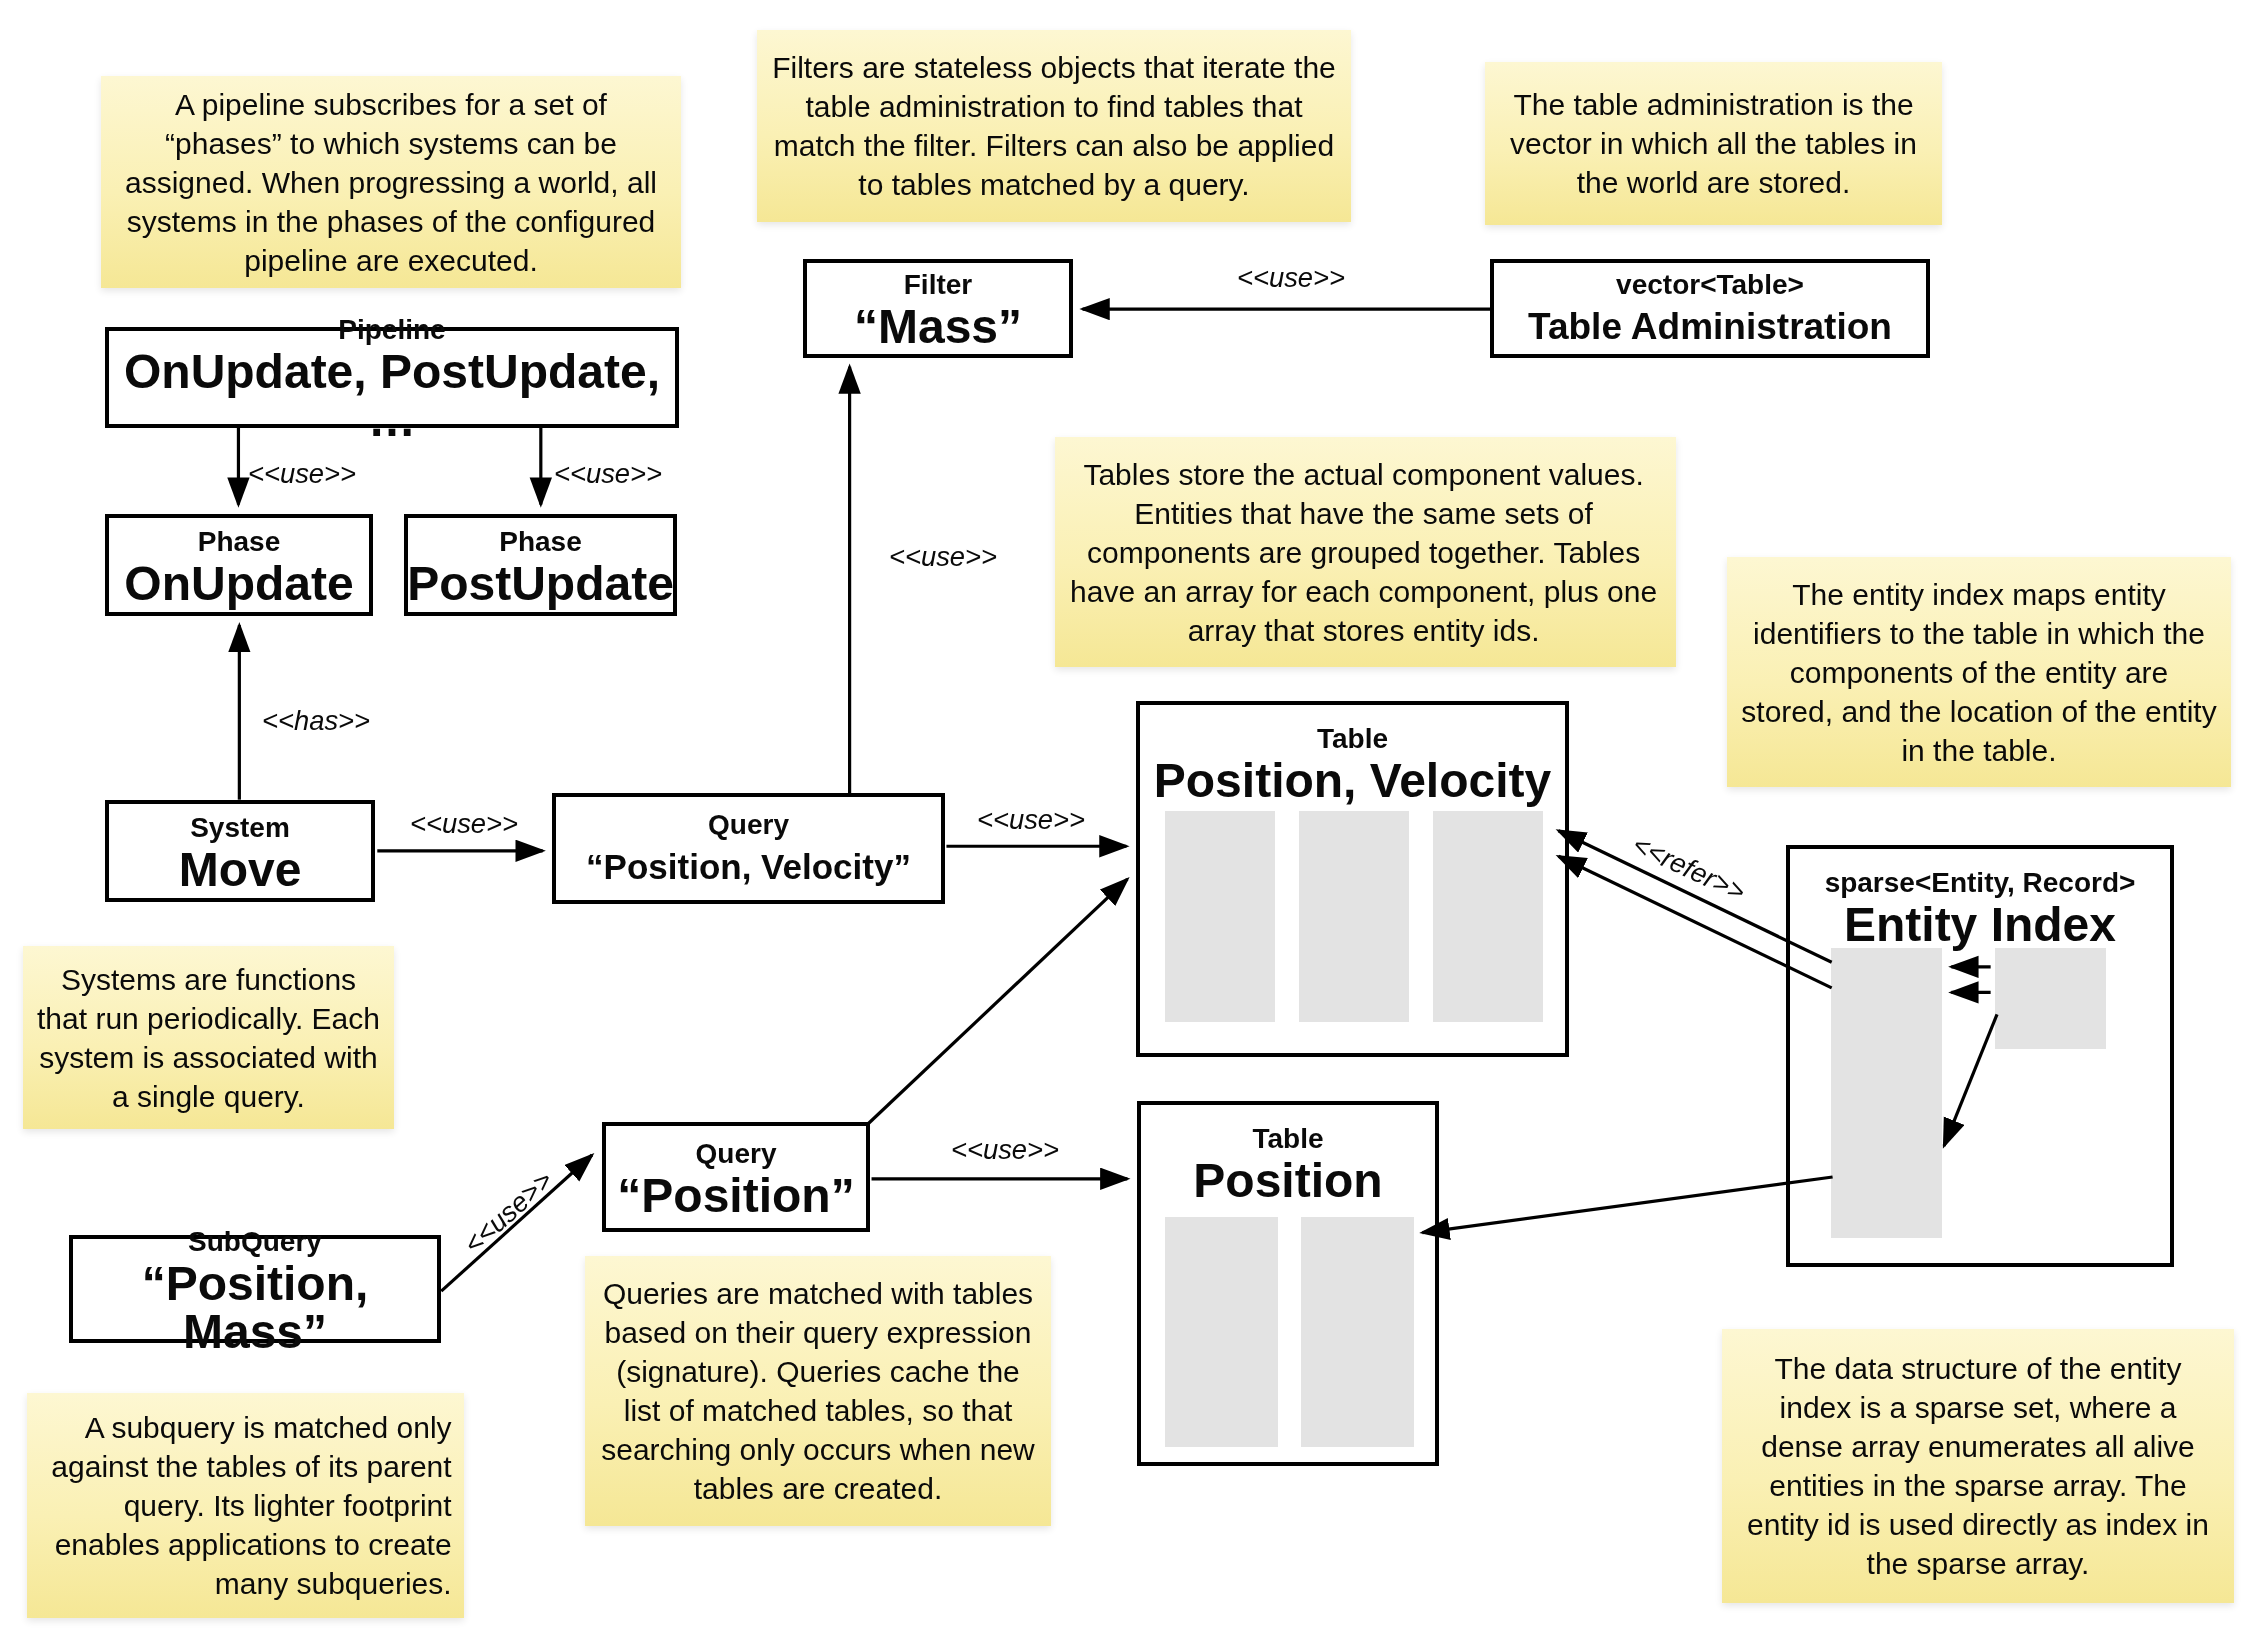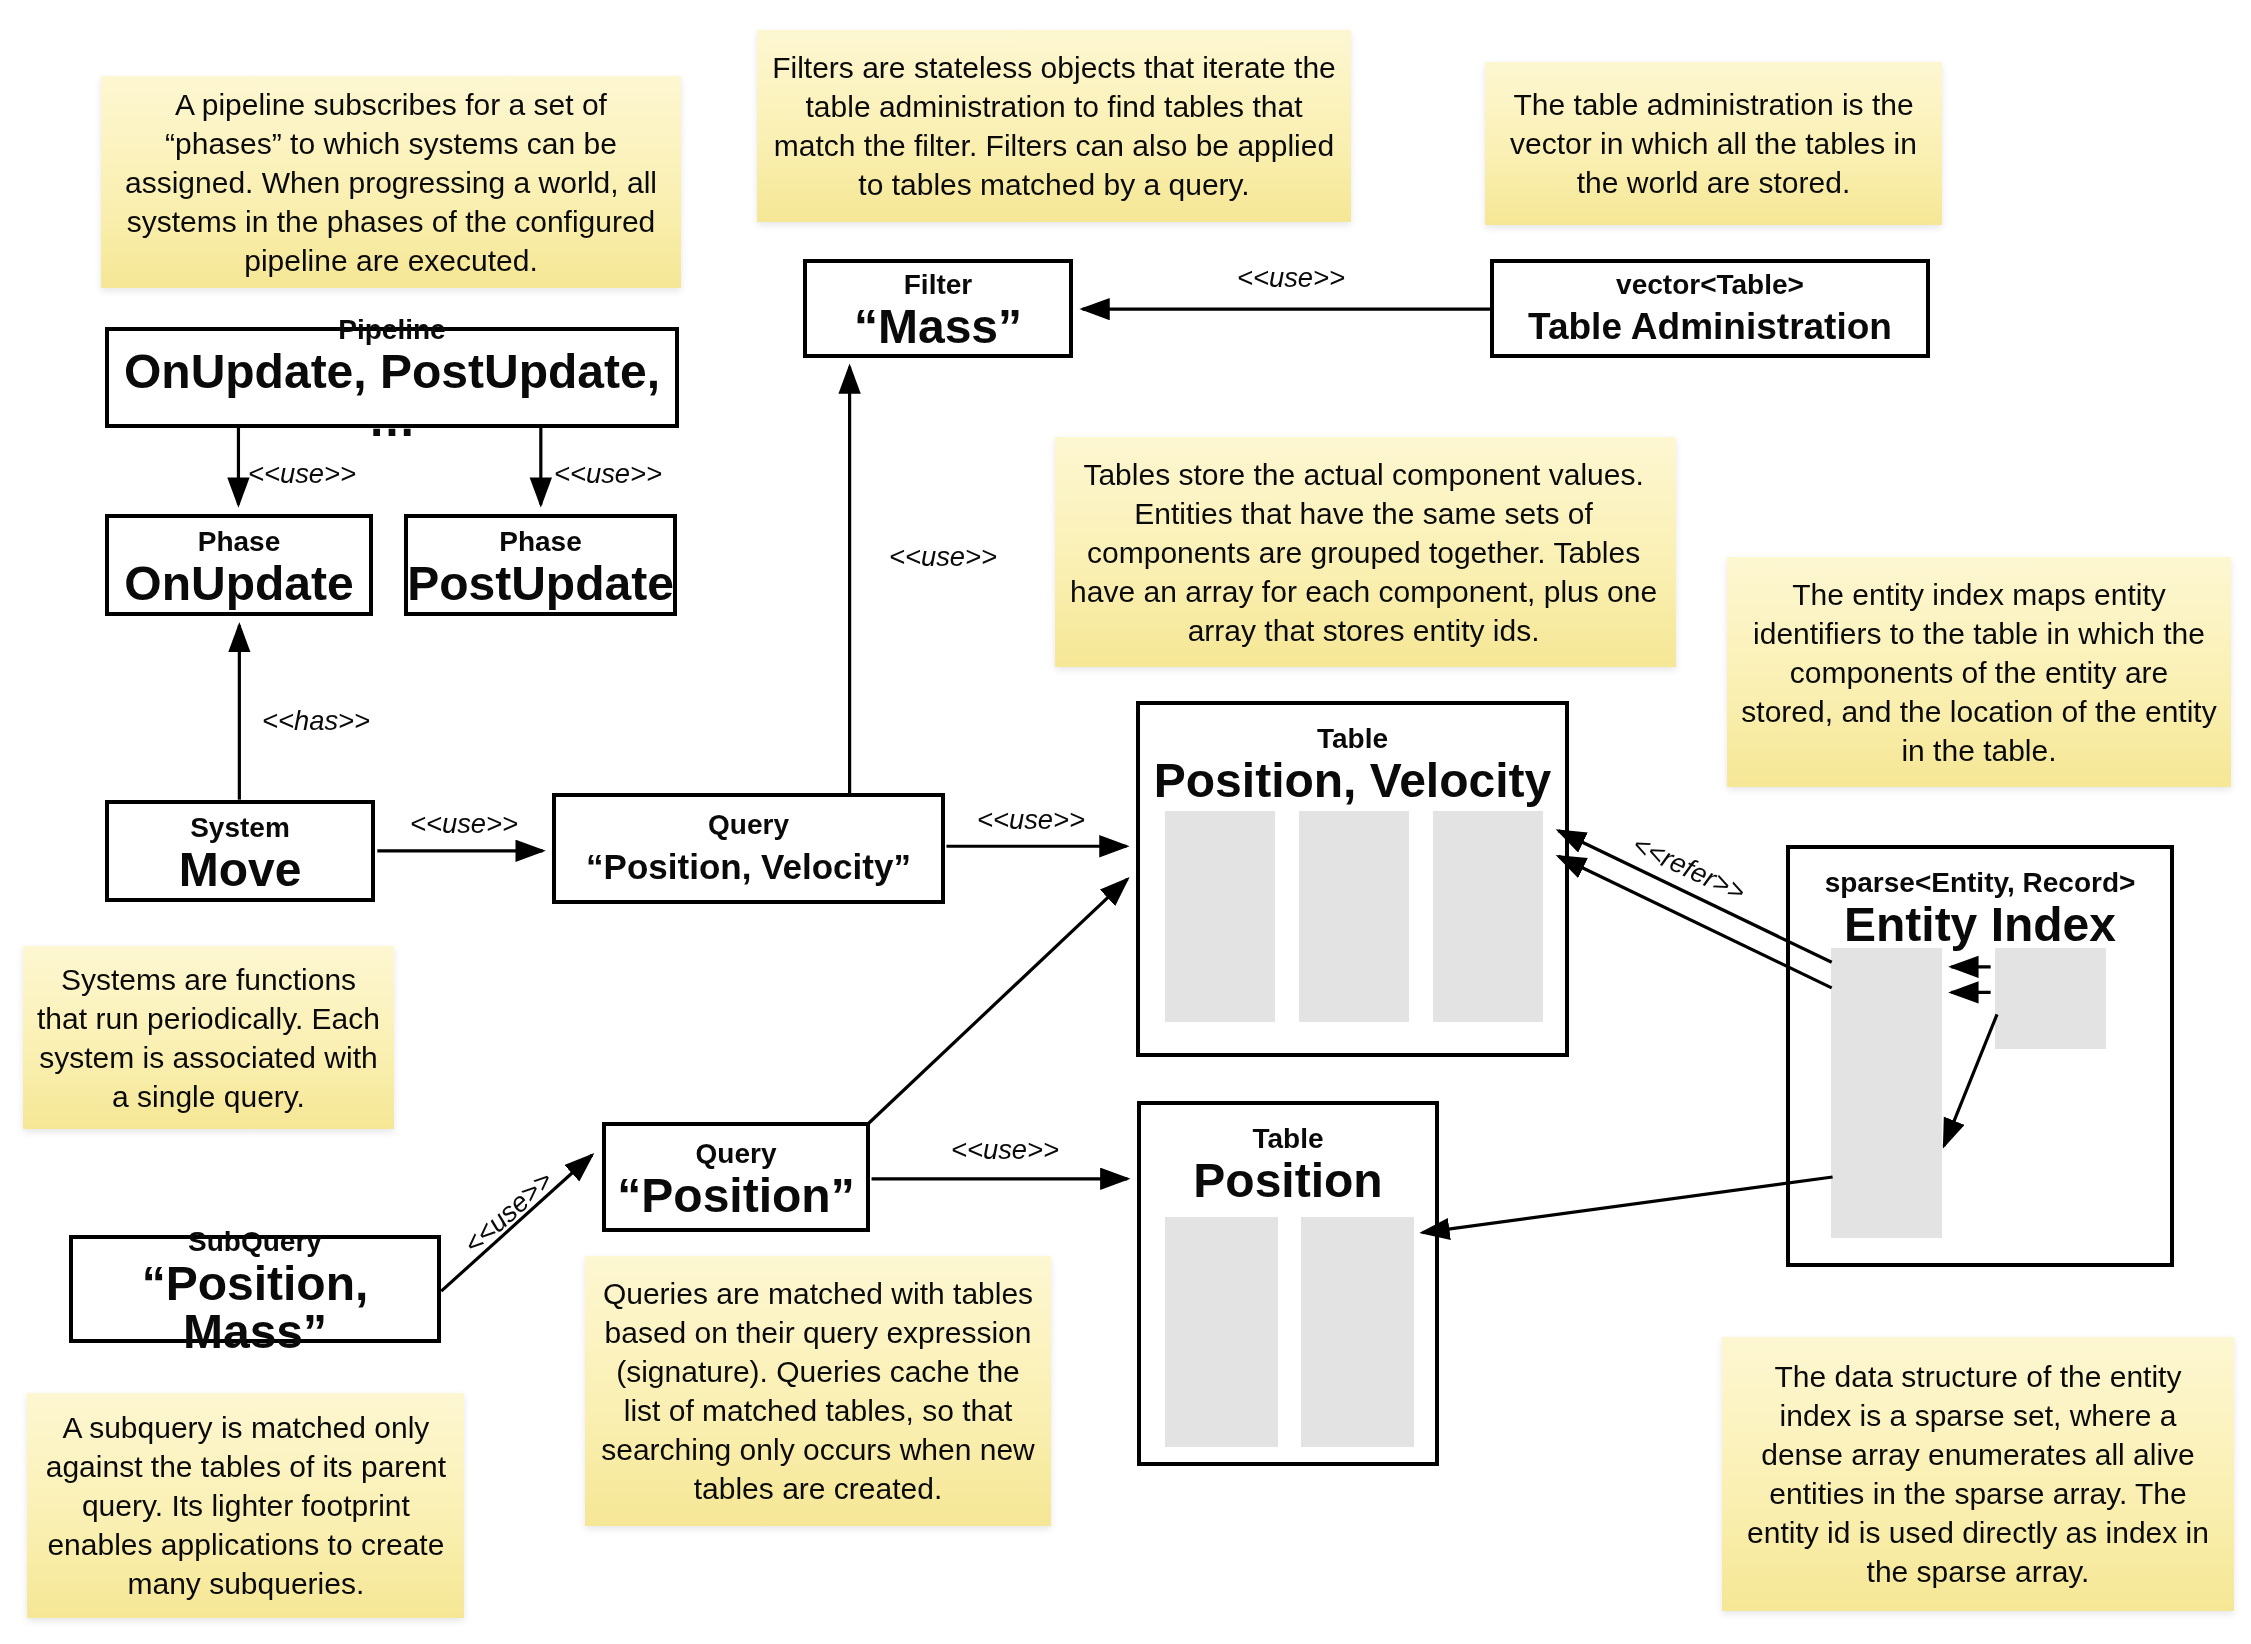--- a/index.html
+++ b/index.html
@@ -48,22 +48,22 @@
   #edges line{stroke:#000;stroke-width:3.5px;}
 
   
   #note-pipeline   {left:101px;  top:76px;   width:580px; height:212px;}
   #note-filters    {left:757px;  top:30px;   width:594px; height:192px;}
   #note-tableadmin {left:1485px; top:62px;   width:457px; height:163px;}
   #note-tables     {left:1055px; top:437px;  width:621px; height:230px;padding-left:9px;}
   #note-entityindex{left:1727px; top:557px;  width:504px; height:230px;}
   #note-systems    {left:23px;   top:946px; width:371px; height:183px;}
   #note-queries    {left:585px;  top:1256px; width:466px; height:270px;}
-  #note-subquery   {left:27.4px;   top:1393px; width:437px; height:225px;}
-  #note-sparse     {left:1722px; top:1329px; width:512px; height:274px;margin-top:8px;}
+  #note-subquery   {left:27.4px;   top:1393px; width:437px; height:225px;text-align:right;}
+  #note-sparse     {left:1722px; top:1329px; width:512px; height:274px;}
 
   
   #node-pipeline   {left:105px;  top:327px;  width:574px; height:101px;}
   #node-phase-on   {left:105px;  top:514px;  width:268px; height:102px;}
   #node-phase-post {left:404px;  top:514px;  width:273px; height:102px;}
   #node-filter     {left:803px;  top:259px;  width:270px; height:99px;}
   #node-tadmin     {left:1490px; top:259px;  width:440px; height:99px;}
   #node-system     {left:105px;  top:800px;  width:270px; height:102px;}
   #node-query-pv   {left:552px;  top:793px;  width:393px; height:111px;}
   #node-table-pv   {left:1136px; top:701px;  width:433px; height:356px;}

